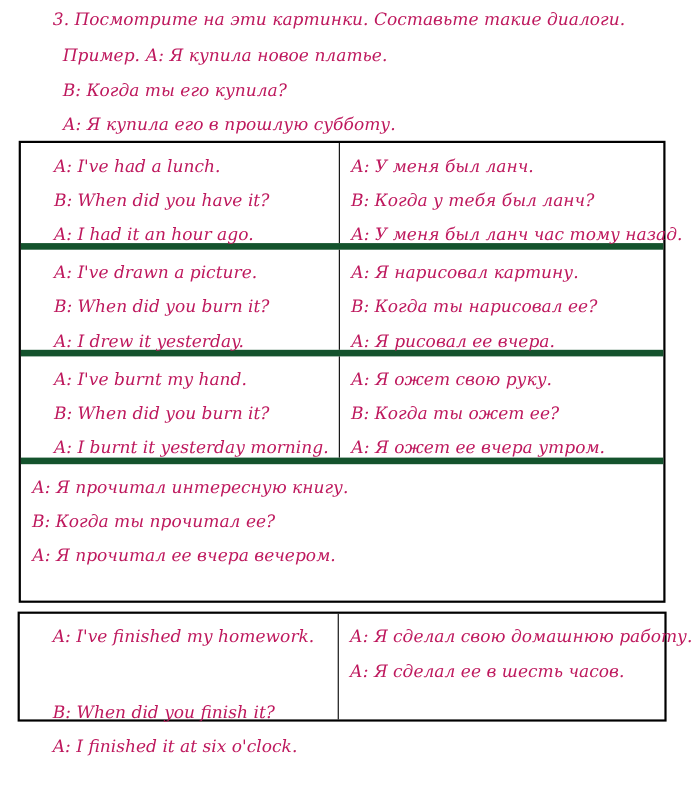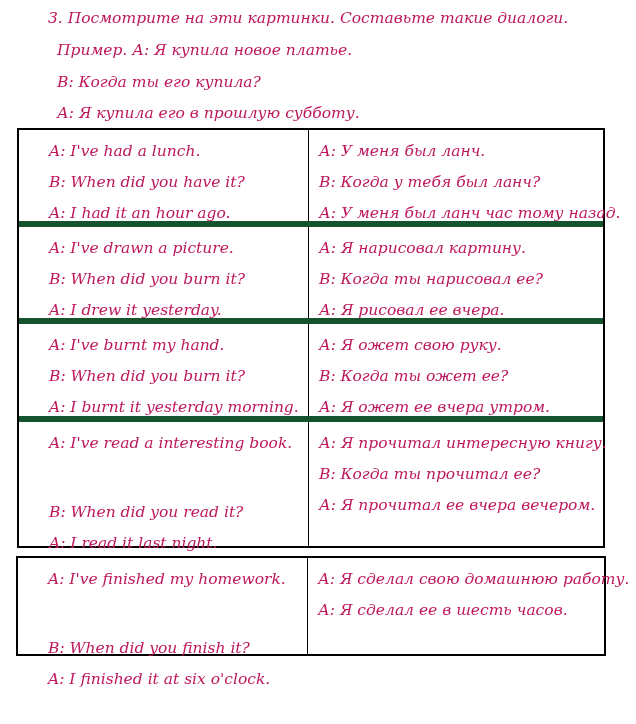--- a/index.html
+++ b/index.html
@@ -102,25 +102,20 @@
         <div class="line">A: I burnt it yesterday morning.</div>
       </div>
       <div class="cell cell-ru">
         <div class="line">А: Я ожет свою руку.</div>
         <div class="line">В: Когда ты ожет ее?</div>
         <div class="line">А: Я ожет ее вчера утром.</div>
       </div>
     </div>
 
     <div class="trow row-h4">
-      <div class="cell cell-en">
-        <div class="line">A: I've read a interesting book.</div>
-        <div class="line gap-above">B: When did you read it?</div>
-        <div class="line">A: I read it last night.</div>
-      </div>
       <div class="cell cell-ru">
         <div class="line">А: Я прочитал интересную книгу.</div>
         <div class="line">В: Когда ты прочитал ее?</div>
         <div class="line">А: Я прочитал ее вчера вечером.</div>
       </div>
     </div>
 
   </div>
 
   <div class="tbl tbl-extra">

